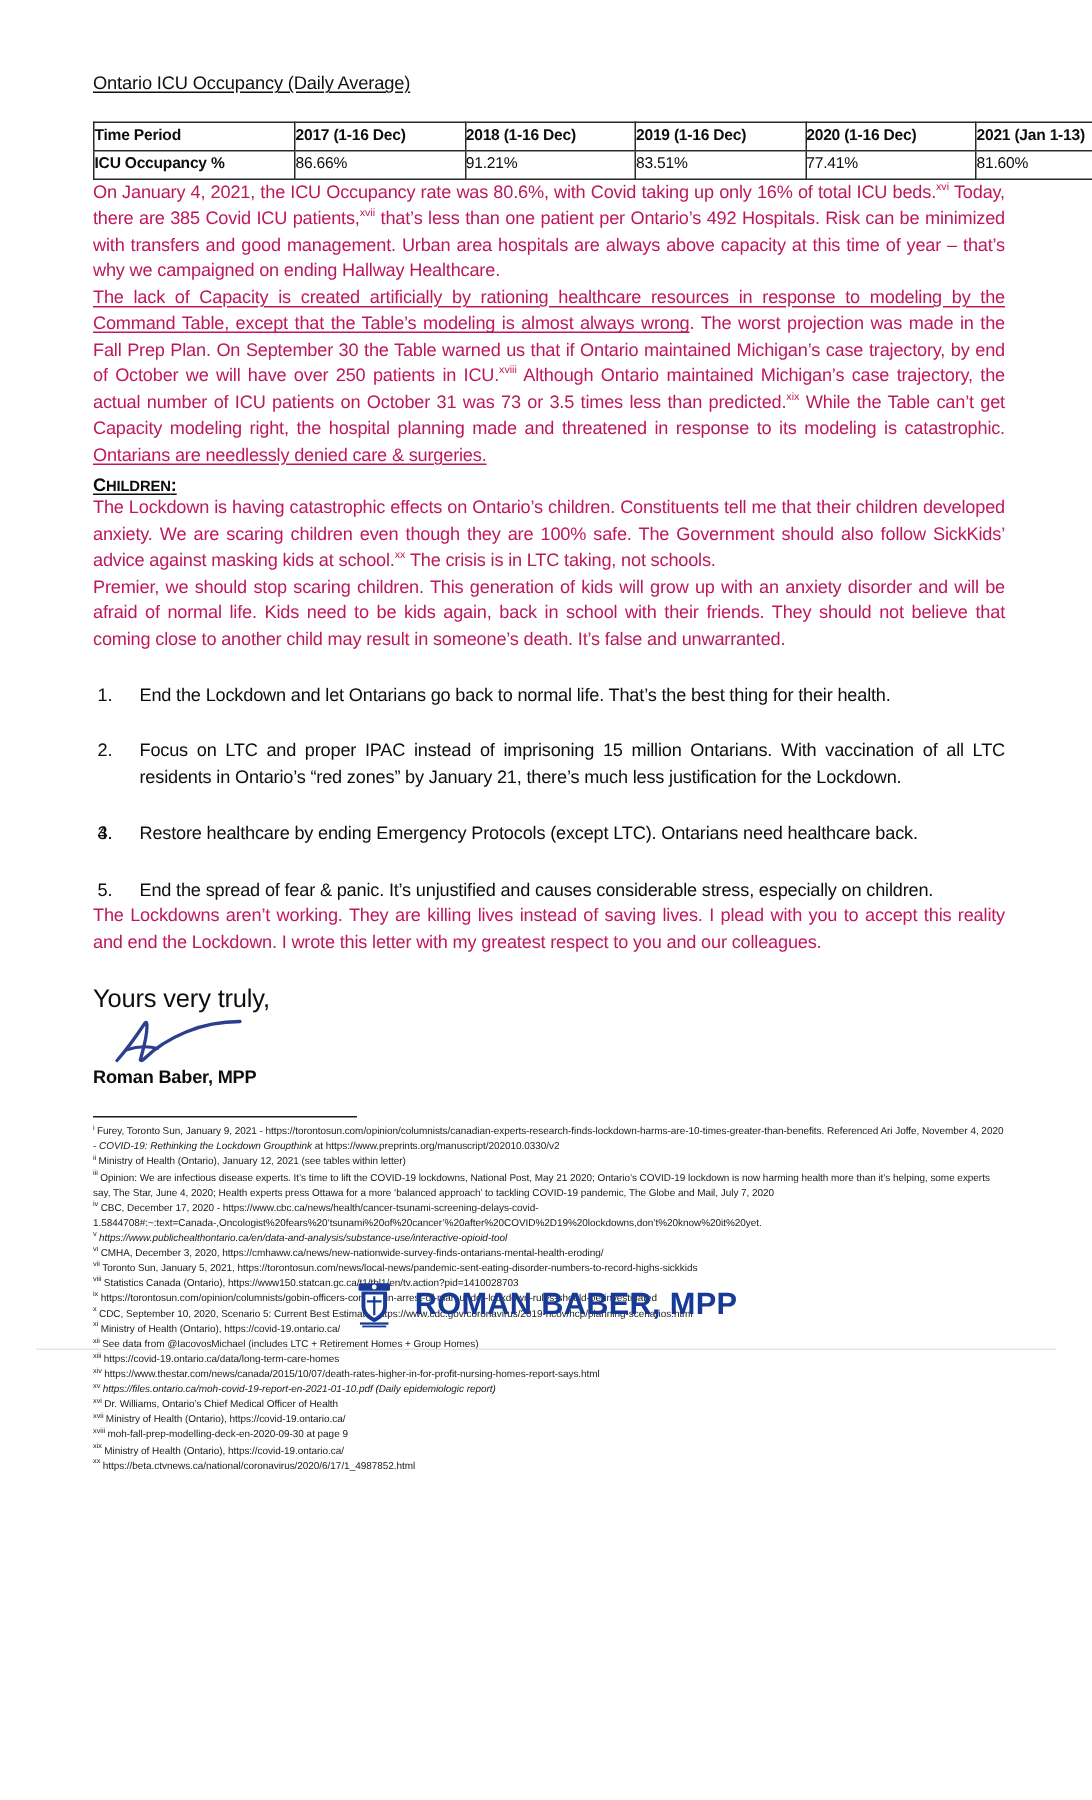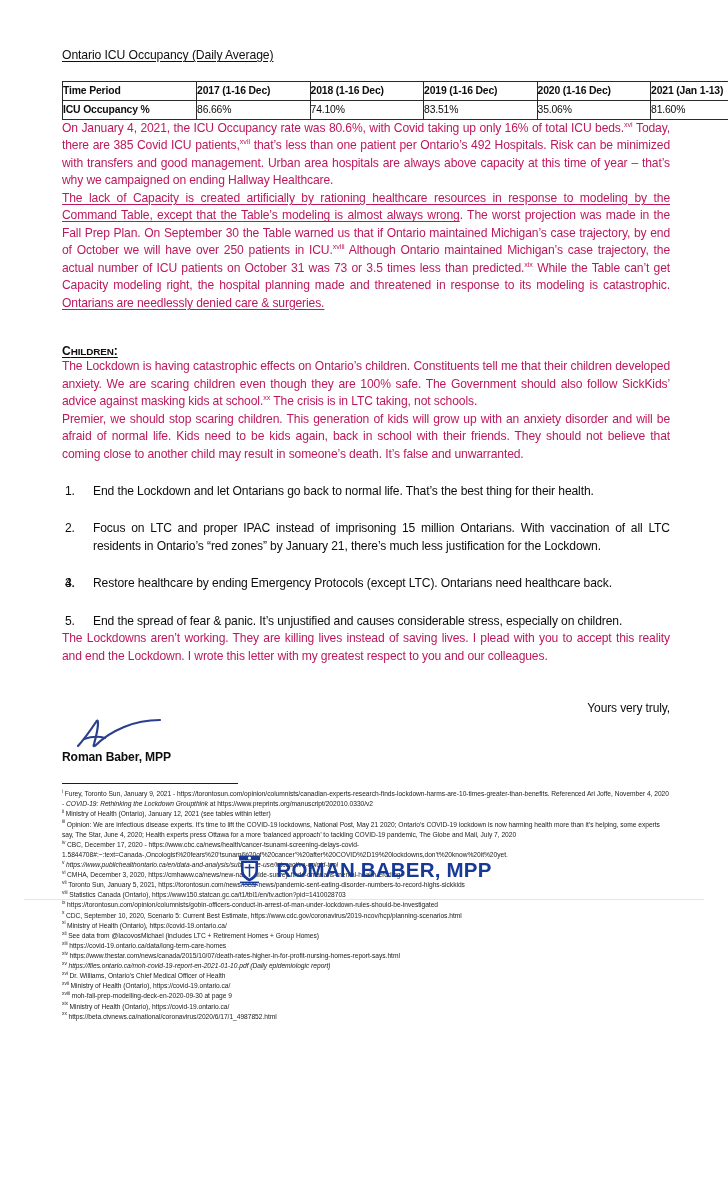--- a/index.html
+++ b/index.html
@@ -57,21 +57,21 @@
   
   p.body{
     font-size:12.1px;
     line-height:1.445;
     text-align:justify;
     margin:0;
     letter-spacing:-0.12px;
     color:#be185d;
   }
   .sp-24{margin-top:24px;}
-  .sp-22{margin-top:32px;}
+  .sp-22{margin-top:4px;}
   .sp-20{margin-top:20px;}
   .sp-16{margin-top:16px;}
 
   sup.fn{
     font-size:7.1px;
     vertical-align:super;
     line-height:0;
     letter-spacing:0;
   }
 
@@ -104,21 +104,21 @@
     margin-top:20px;
   }
   ol.exit li .num{
     position:absolute;
     left:3px;top:0;
     width:20px;
     text-align:left;
   }
 
   
-  .sig-label{font-size:12px;margin-top:36px;letter-spacing:-0.12px;text-align:right;}
+  .sig-label{font-size:17px;margin-top:19px;letter-spacing:-0.12px;}
   .sig-svg{display:block;margin-top:2px;margin-left:10px;}
   .sig-name{font-size:12.1px;font-weight:700;margin-top:1px;letter-spacing:-0.12px;}
 
   
   .fn-rule{
     width:176px;height:0;
     border-top:1.4px solid #1c1c1c;
     margin-top:19px;
   }
   .fn-list{margin-top:5px;}
@@ -186,23 +186,23 @@
           <td>Time Period</td>
           <td>2017 (1-16 Dec)</td>
           <td>2018 (1-16 Dec)</td>
           <td>2019 (1-16 Dec)</td>
           <td>2020 (1-16 Dec)</td>
           <td>2021 (Jan 1-13)</td>
         </tr>
         <tr>
           <td>ICU  Occupancy %</td>
           <td class="val">86.66%</td>
-          <td class="val">74.10%</td>
+          <td class="val">91.21%</td>
           <td class="val">83.51%</td>
-          <td class="val">35.06%</td>
+          <td class="val">77.41%</td>
           <td class="val">81.60%</td>
         </tr>
       </tbody>
     </table>
 
     <p class="body sp-24"><span>On January 4, 2021, the ICU Occupancy rate was 80.6%, with Covid taking up only 16% of total ICU beds.</span><sup class="fn">xvi</sup><span> Today, there are 385 Covid ICU patients,</span><sup class="fn">xvii</sup><span> that’s less than one patient per Ontario’s 492 Hospitals.  Risk can be minimized with transfers and good management. Urban area hospitals are always above capacity at this time of year – that’s why we campaigned on ending Hallway Healthcare.</span></p>
 
     <p class="body sp-22"><u class="ul">The lack of Capacity is created artificially by rationing healthcare resources in response to modeling by the Command Table, except that the Table’s modeling is almost always wrong</u><span>.  The worst projection was made in the Fall Prep Plan. On September 30 the Table warned us that if Ontario maintained Michigan’s case trajectory, by end of October we will have over 250 patients in ICU.</span><sup class="fn">xviii</sup><span> Although Ontario maintained Michigan’s case trajectory, the actual number of ICU patients on October 31 was 73 or 3.5 times less than predicted.</span><sup class="fn">xix</sup><span> While the Table can’t get Capacity modeling right, the hospital planning made and threatened in response to its modeling is catastrophic.  </span><u class="ul">Ontarians are needlessly denied care &amp; surgeries.</u></p>
 
     <div class="sec-head sp-22"><span class="cap">C</span><span class="sm">HILDREN</span><span class="cap">:</span></div>

